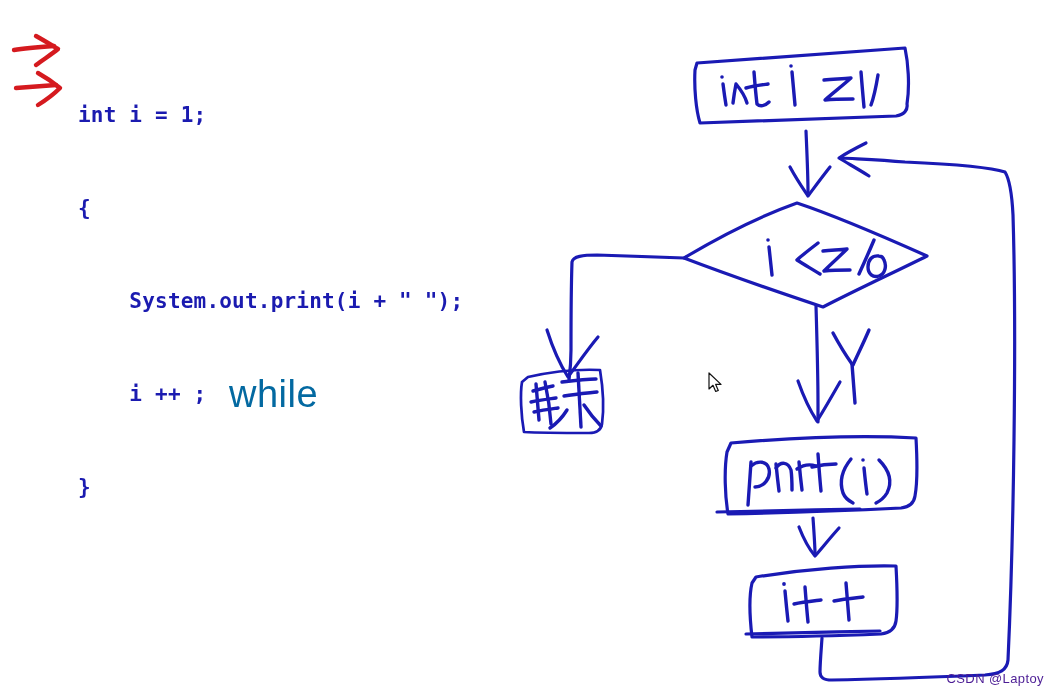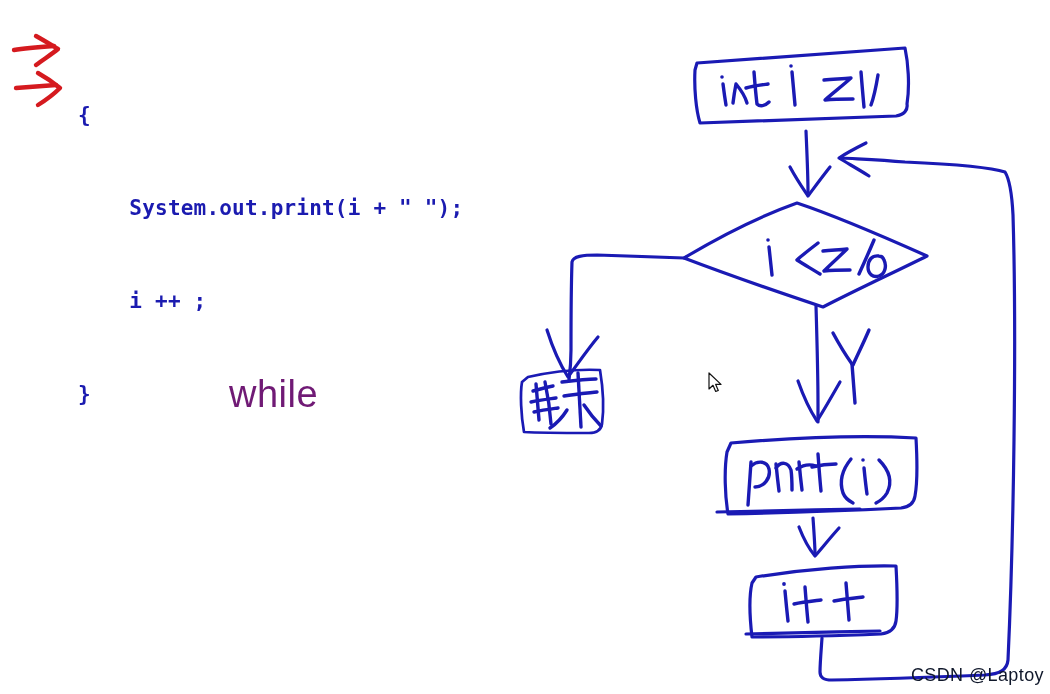--- a/index.html
+++ b/index.html
@@ -35,21 +35,21 @@
     white-space: pre;
     display: block;
   }
   
   #while-label {
     position: absolute;
     left: 229px;
     top: 372px;
     font-family: "Liberation Sans", sans-serif;
     font-size: 38px;
-    color: #701a75;
+    color: #0369a1;
     line-height: 44px;
     letter-spacing: 0.5px;
     text-align: center;
   }
   
   .overlay-svg {
     position: absolute;
     left: 0;
     top: 0;
     width: 1050px;
@@ -83,22 +83,22 @@
     stroke-width: 4.4;
     stroke-linecap: round;
     stroke-linejoin: round;
   }
   
   #watermark {
     position: absolute;
     right: 6px;
     bottom: 8px;
     font-family: "Liberation Sans", sans-serif;
-    font-size: 18px;
-    color: #0f172a;
+    font-size: 13px;
+    color: #4c1d95;
     letter-spacing: 0.4px;
     white-space: nowrap;
   }
   
   #mouse-cursor {
     position: absolute;
     left: 708px;
     top: 372px;
     width: 16px;
     height: 22px;
@@ -111,20 +111,21 @@
     clip: rect(0 0 0 0);
     white-space: nowrap;
   }
 </style>
 </head>
 <body>
 
 <div id="stage">
 
   <div id="code-block">
+    <span class="code-line">int i = 1;</span>
     <span class="code-line">{</span>
     <span class="code-line">    System.out.print(i + " ");</span>
     <span class="code-line">    i ++ ;</span>
     <span class="code-line">}</span>
   </div>
 
   <svg class="overlay-svg" viewBox="0 0 1050 694" xmlns="http://www.w3.org/2000/svg">
     <g>
       <path class="red-ink" d="M14 50 C26 48, 40 47, 54 46"></path>
       <path class="red-ink" d="M36 36 C45 41, 53 46, 58 49 C52 54, 44 59, 36 65"></path>

